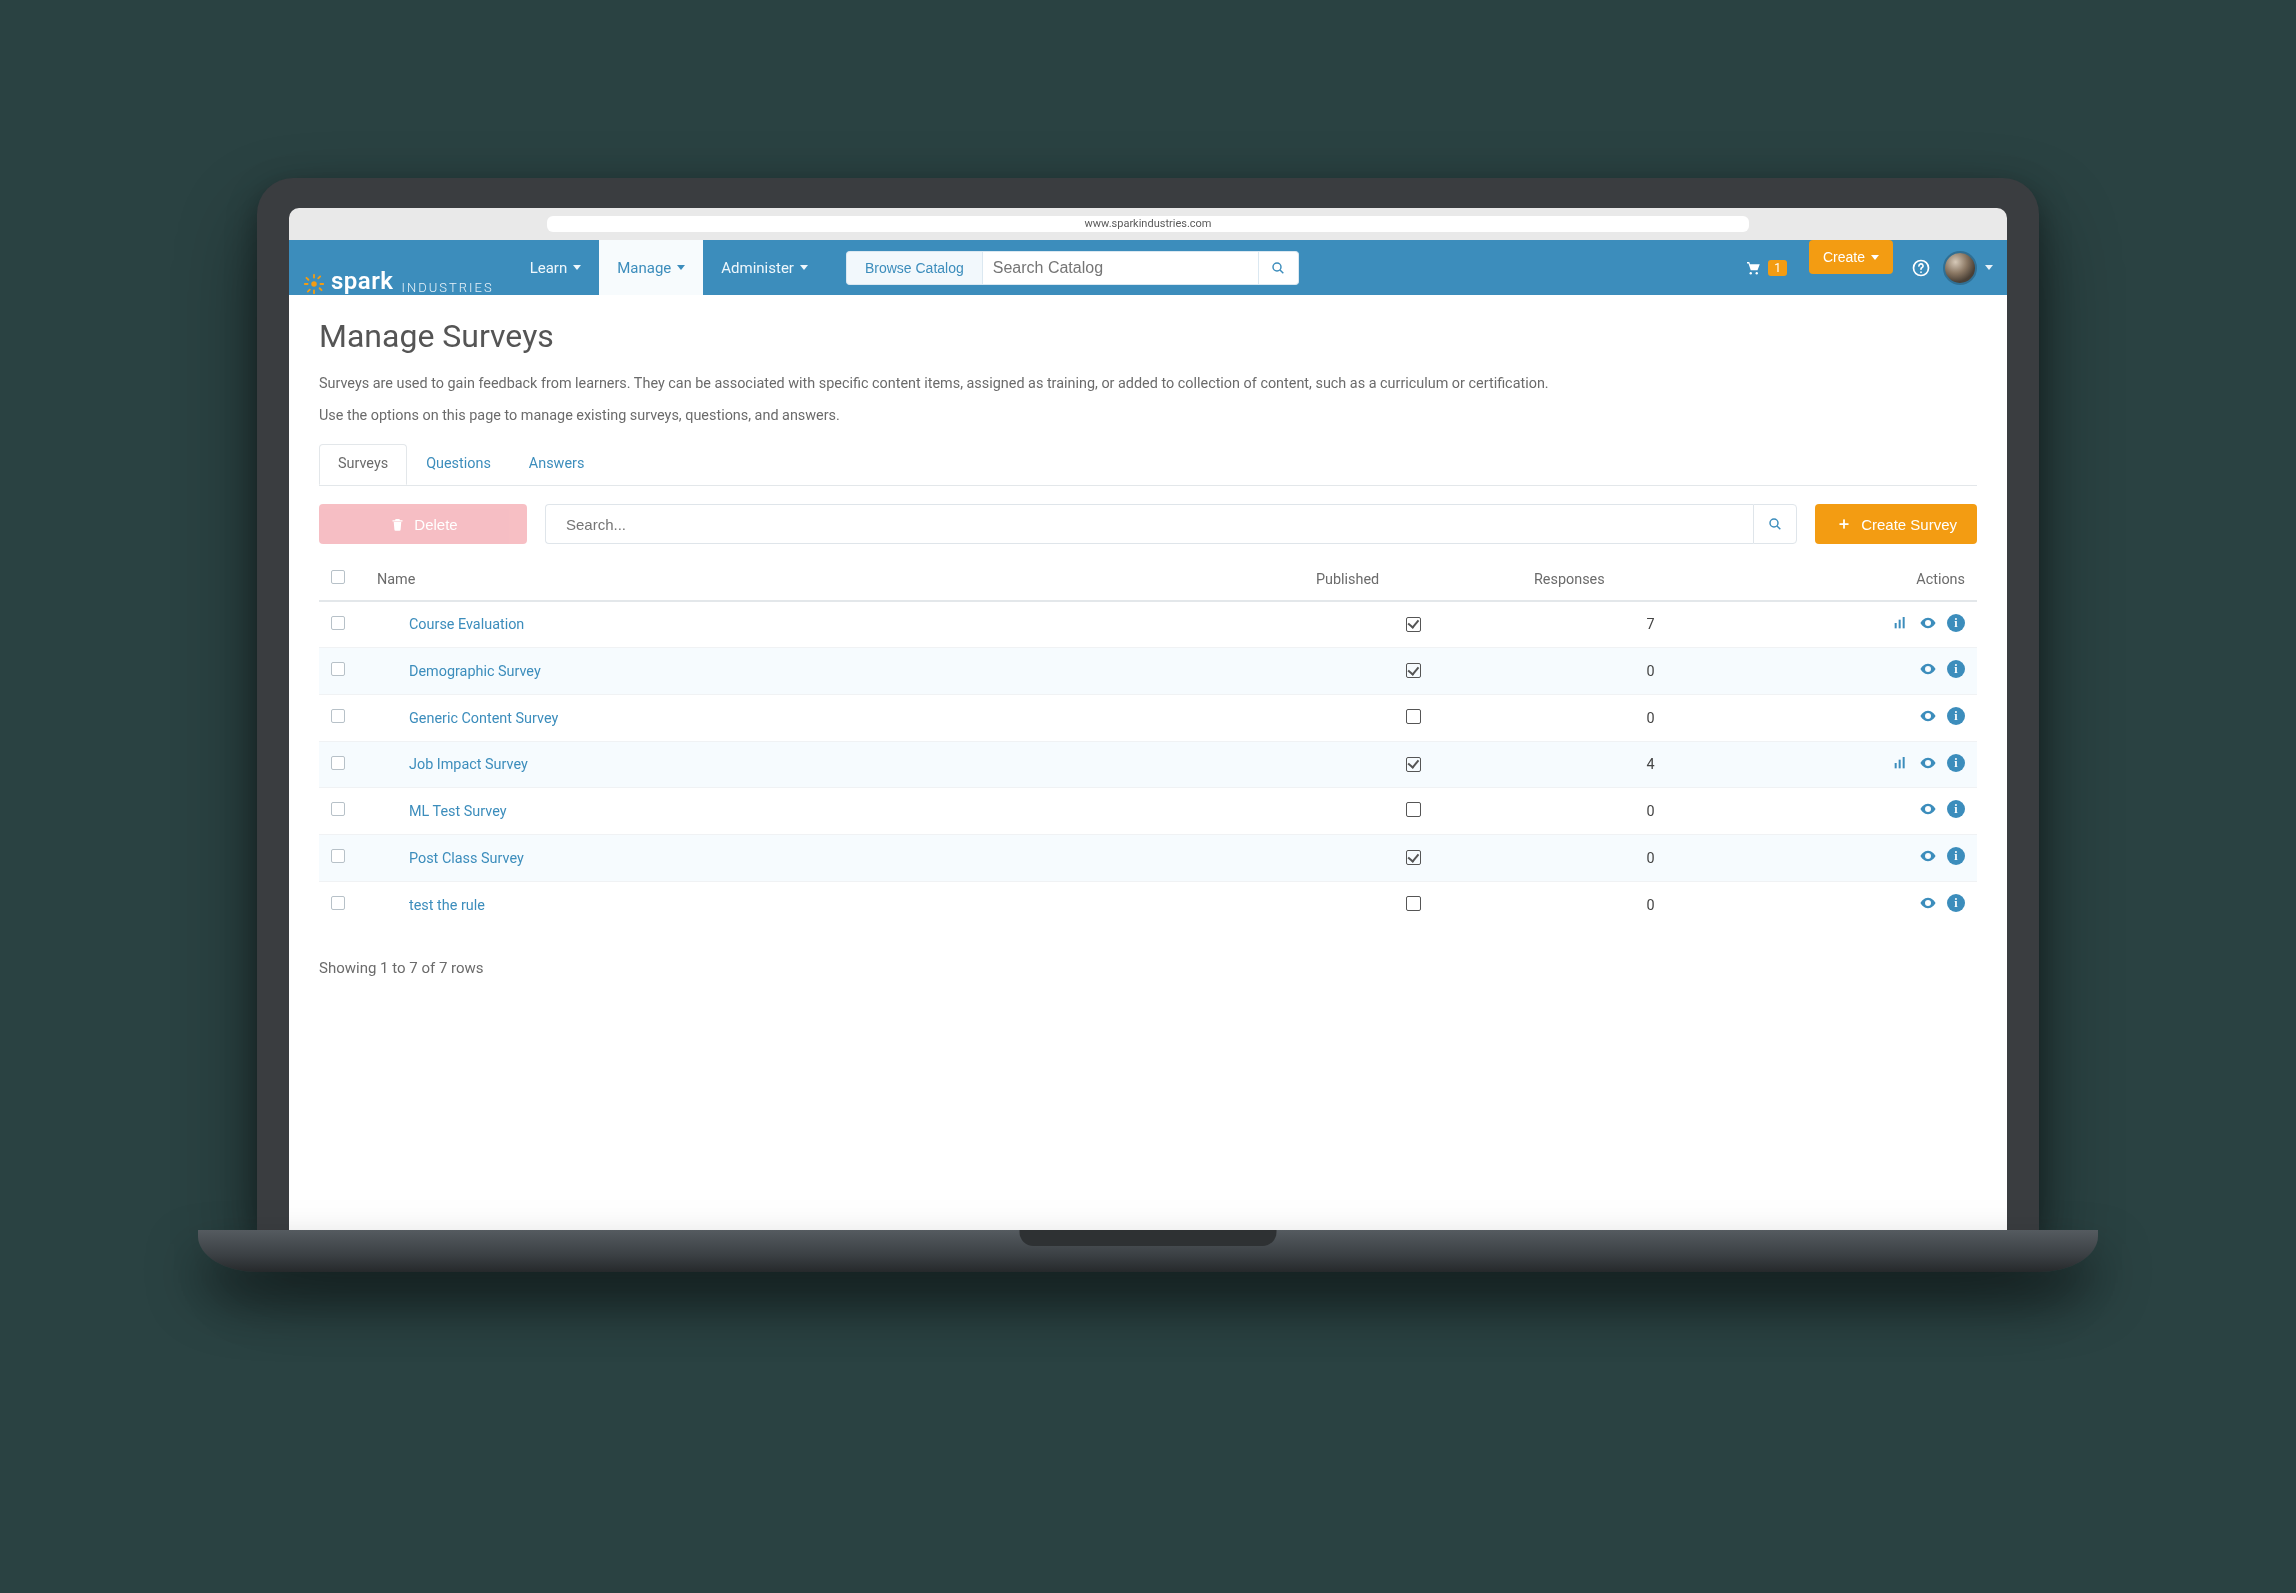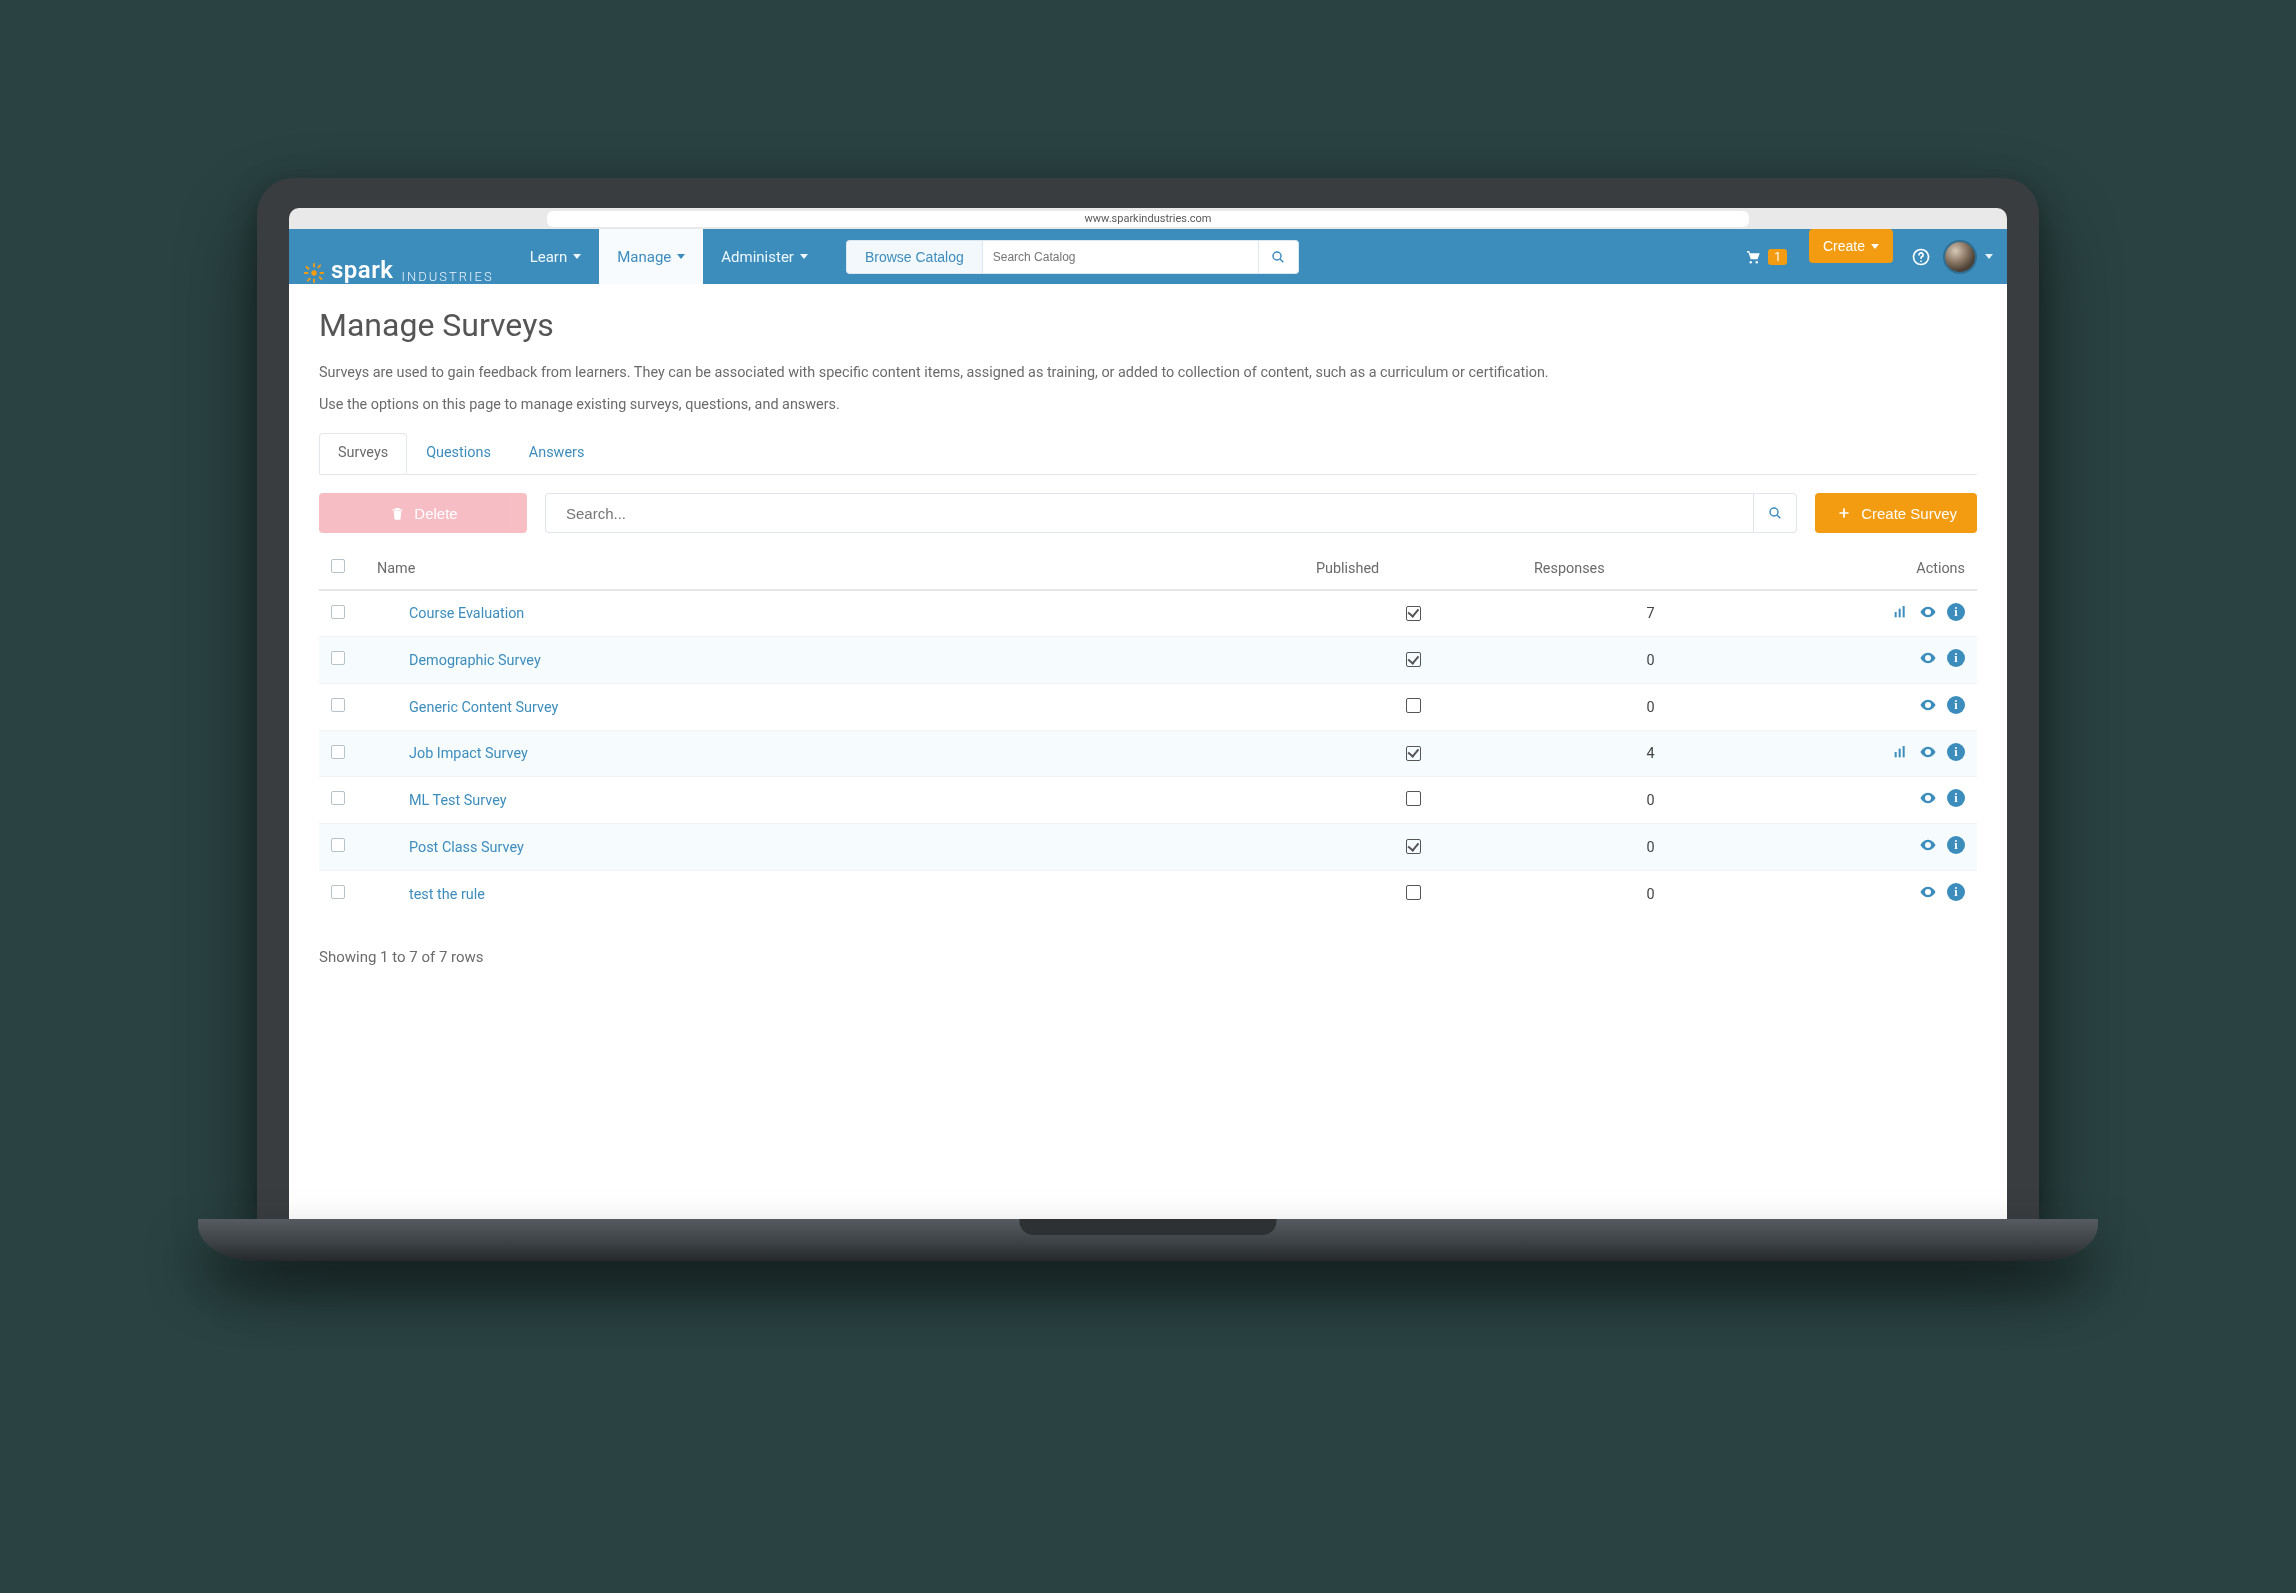--- a/index.html
+++ b/index.html
@@ -19,21 +19,21 @@
     width: 1782px;
   }
   .laptop-screen-outer {
     background: #3a3d40;
     border-radius: 36px 36px 0 0;
     padding: 30px 32px 0 32px;
     box-shadow: 0 40px 79px rgba(0,0,0,.45), 0 10px 30px rgba(0,0,0,.35);
   }
   .browser-chrome {
     background: #e9e9e9;
-    height: 21px;
+    height: 32px;
     border-radius: 10px 10px 0 0;
     display: flex;
     align-items: center;
     justify-content: center;
   }
   .addr-pill {
     background: #fff;
     border-radius: 6px;
     height: 16px;
     line-height: 16px;
@@ -123,21 +123,21 @@
     border-radius: 4px 0 0 4px;
     font-size: 14px;
     display: flex; align-items: center;
     cursor: pointer;
   }
   .search-input {
     height: 34px;
     width: 277px;
     border: 1px solid #dbe8f1;
     padding: 0 10px;
-    font-size: 12px;
+    font-size: 16px;
     color: #555;
     outline: none;
   }
   .search-btn {
     height: 34px;
     width: 40px;
     background: #fff;
     border: 1px solid #dbe8f1;
     border-left: none;
     border-radius: 0 4px 4px 0;

